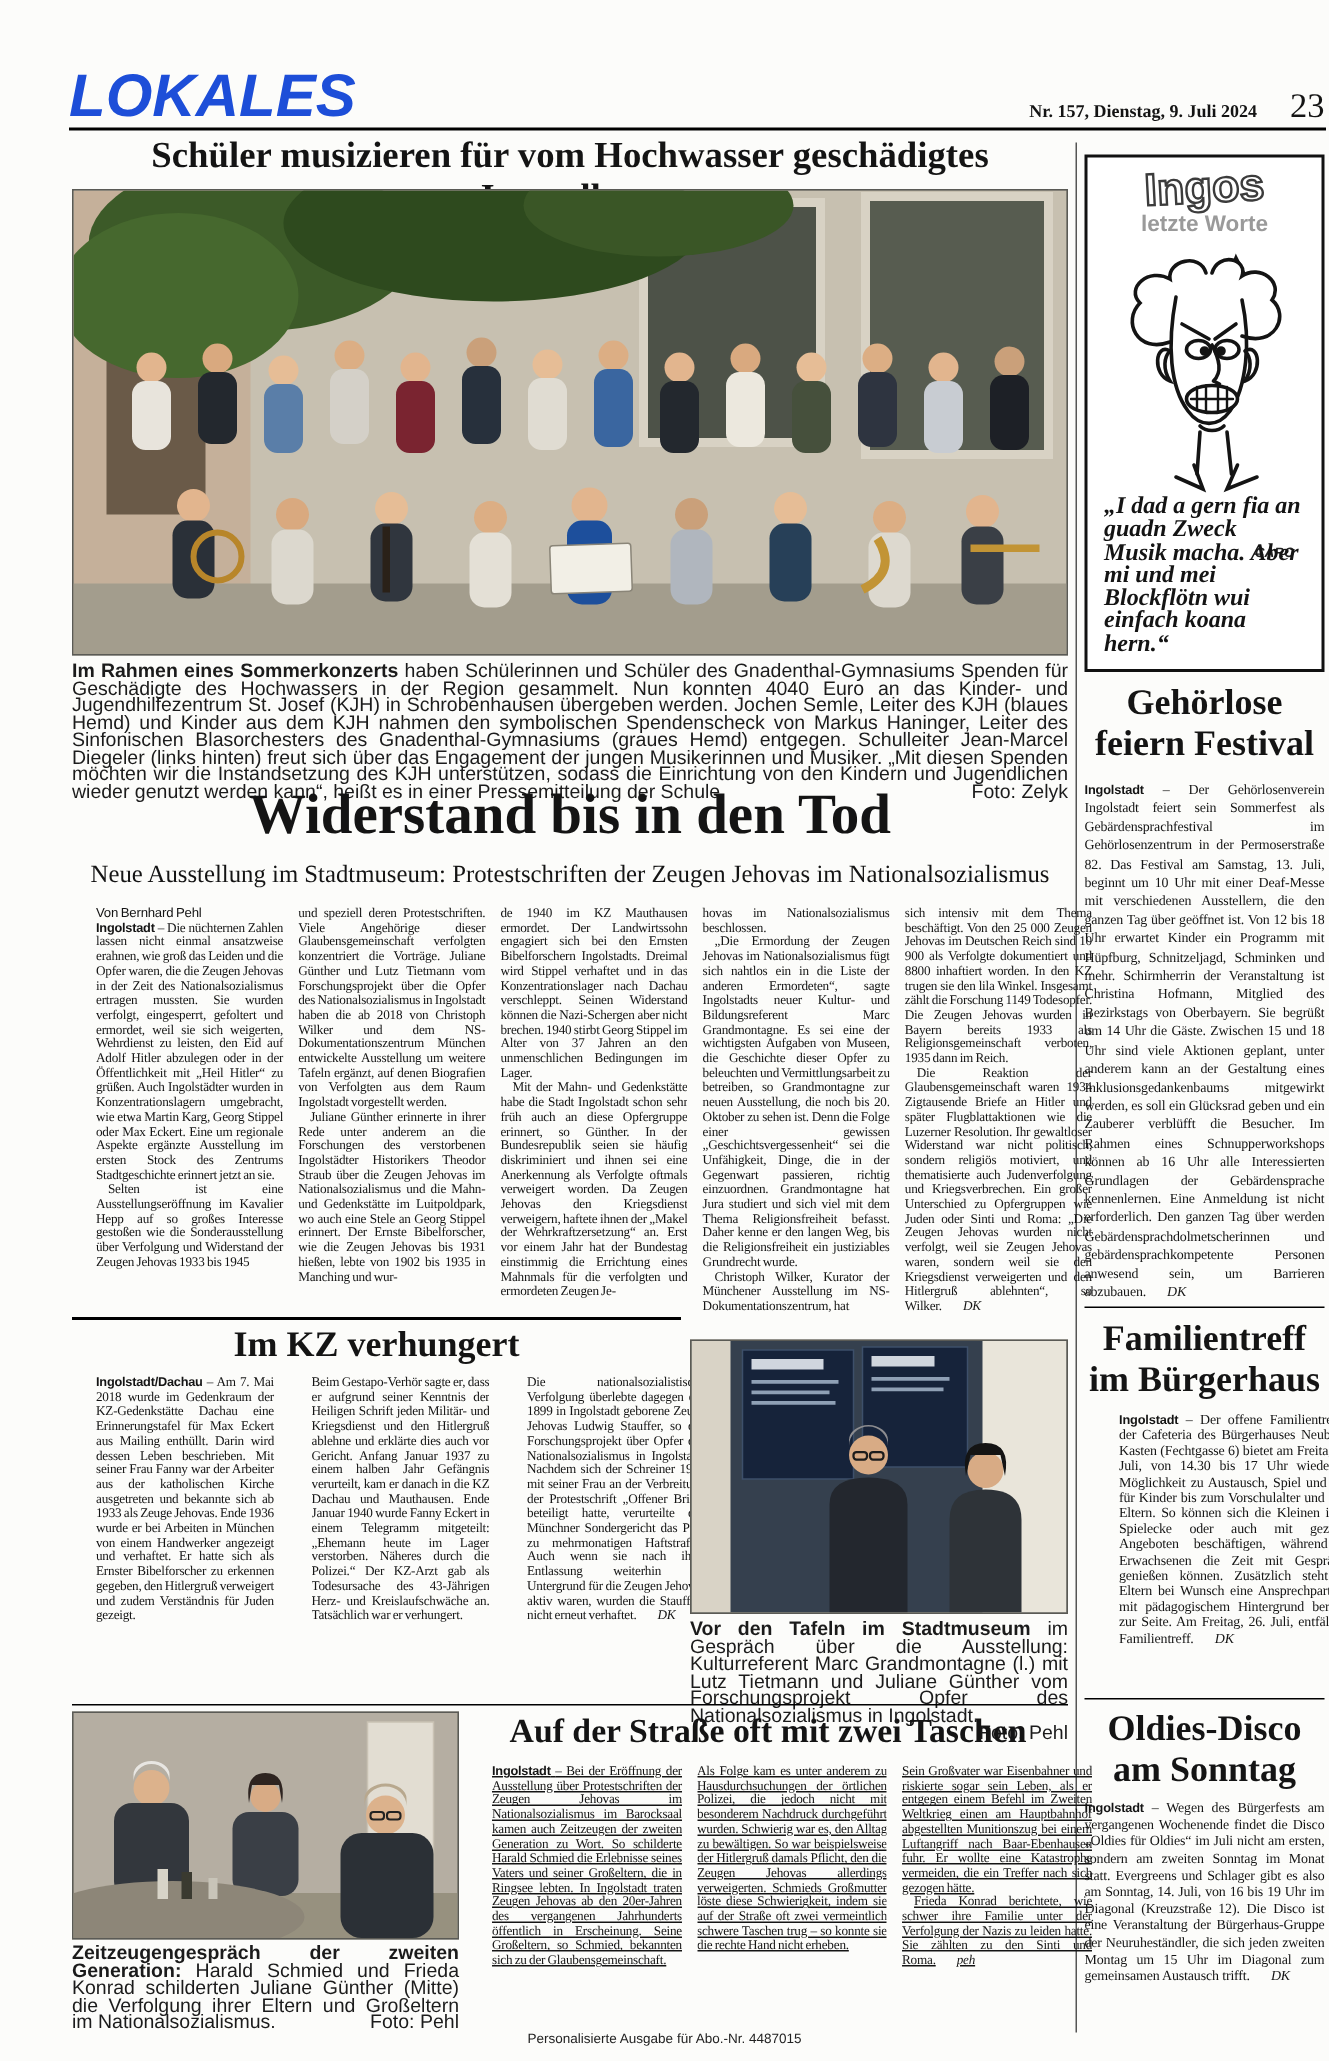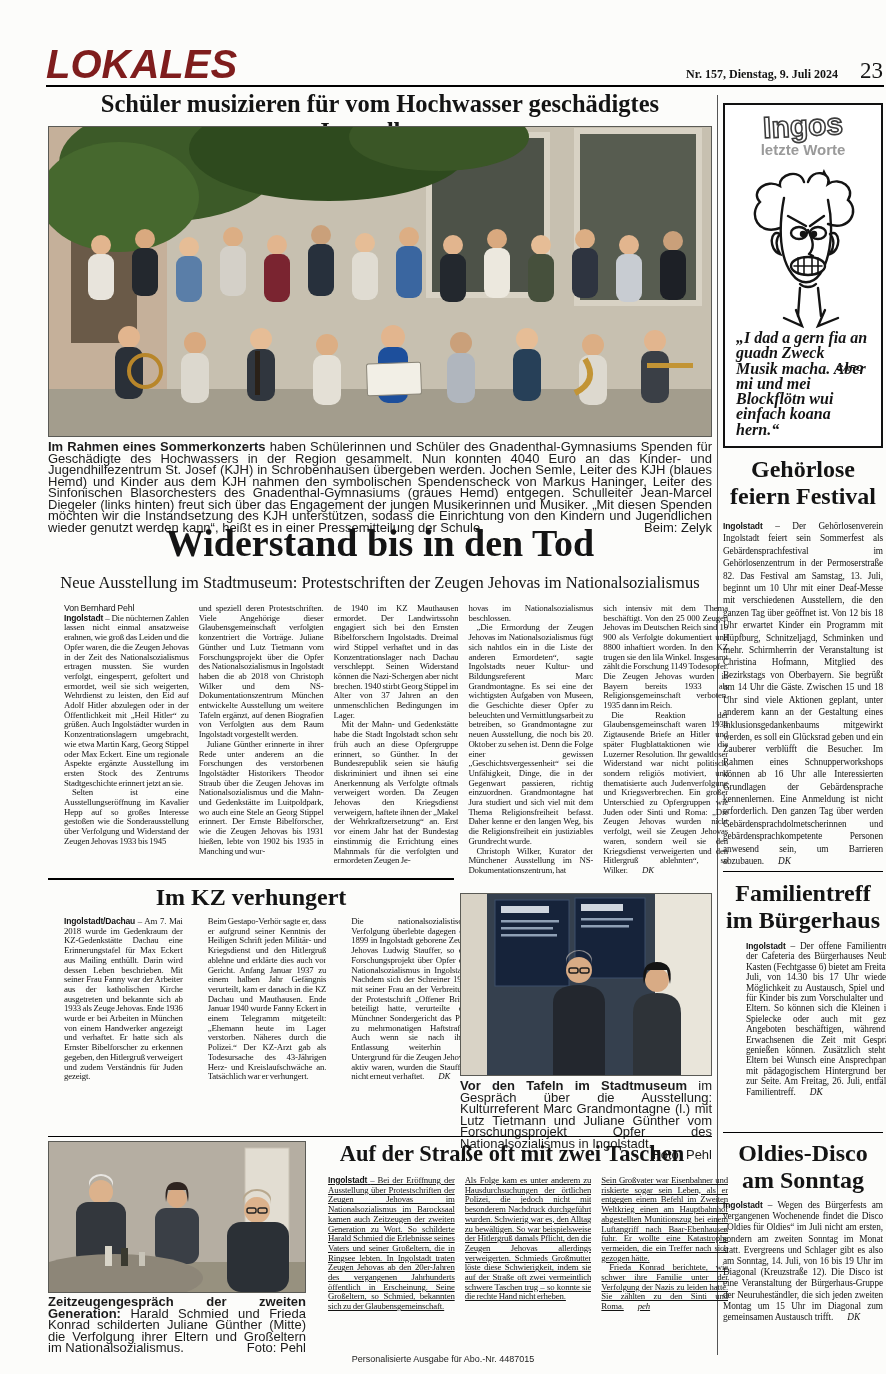--- a/index.html
+++ b/index.html
@@ -1,21 +1,21 @@
 <!DOCTYPE html>
 <html lang="de"><head>
 <meta charset="utf-8">
 <style>
   html,body{margin:0;padding:0;background:#e9e9e6;}
   #page{position:relative;width:886px;height:1374px;background:#fcfcfa;margin:0 auto;
         font-family:"Liberation Serif",serif;color:#141414;overflow:hidden;}
 
   
   .brand{position:absolute;left:46px;top:42px;font-family:"Liberation Sans",sans-serif;
-         font-style:italic;font-weight:bold;font-size:40px;letter-spacing:0px;color:#7f1d1d;}
+         font-style:italic;font-weight:bold;font-size:40px;letter-spacing:0px;color:#1d4ed8;}
   .issue{position:absolute;top:58px;right:3px;display:flex;align-items:baseline;gap:22px;}
   .issue-date{font-weight:bold;font-size:12px;}
   .page-num{font-size:23px;}
   .rule-header{position:absolute;left:46px;top:85px;width:838px;height:2px;background:#000;}
 
   
   .v-divider{position:absolute;left:717px;top:95px;width:1px;height:1260px;background:#555;}
   .rule-kz{position:absolute;left:48px;top:878px;width:406px;height:2px;background:#000;}
   .rule-bottom{position:absolute;left:48px;top:1136px;width:664px;height:1px;background:#000;}
   .sb-rule{position:absolute;left:723px;width:160px;height:1px;background:#000;}
@@ -217,21 +217,21 @@
       <circle cx="96" cy="244" r="16" fill="none" stroke="#b8862a" stroke-width="4"></circle>
       <rect x="206" y="224" width="5" height="44" fill="#2a2118"></rect>
       <path d="M536,232 q14,22 -10,34" fill="none" stroke="#c29435" stroke-width="6"></path>
       <rect x="598" y="236" width="46" height="5" fill="#c29435"></rect>
     </svg>
   </div>
 
   <div class="cap cap-main">
     <span class="cap-lead">Im Rahmen eines Sommerkonzerts</span>
     <span>haben Schülerinnen und Schüler des Gnadenthal-Gymnasiums Spenden für Geschädigte des Hochwassers in der Region gesammelt. Nun konnten 4040 Euro an das Kinder- und Jugendhilfezentrum St. Josef (KJH) in Schrobenhausen übergeben werden. Jochen Semle, Leiter des KJH (blaues Hemd) und Kinder aus dem KJH nahmen den symbolischen Spendenscheck von Markus Haninger, Leiter des Sinfonischen Blasorchesters des Gnadenthal-Gymnasiums (graues Hemd) entgegen. Schulleiter Jean-Marcel Diegeler (links hinten) freut sich über das Engagement der jungen Musikerinnen und Musiker. „Mit diesen Spenden möchten wir die Instandsetzung des KJH unterstützen, sodass die Einrichtung von den Kindern und Jugendlichen wieder genutzt werden kann“, heißt es in einer Pressemitteilung der Schule.</span>
-    <span class="cap-credit">Beim: Zelyk</span>
+    <span class="cap-credit">Foto: Zelyk</span>
   </div>
 
   <div class="h2-main">Widerstand bis in den Tod</div>
   <div class="sub-main">Neue Ausstellung im Stadtmuseum: Protestschriften der Zeugen Jehovas im Nationalsozialismus</div>
 
   <div class="cols cols-main body">
     <div class="col">
       <p class="byline">Von Bernhard Pehl</p>
       <p><span class="dl">Ingolstadt</span> <span>– Die nüchternen Zahlen lassen nicht einmal ansatzweise erahnen, wie groß das Leiden und die Opfer waren, die die Zeugen Jehovas in der Zeit des Nationalsozialismus ertragen mussten. Sie wurden verfolgt, eingesperrt, gefoltert und ermordet, weil sie sich weigerten, Wehrdienst zu leisten, den Eid auf Adolf Hitler abzulegen oder in der Öffentlichkeit mit „Heil Hitler“ zu grüßen. Auch Ingolstädter wurden in Konzentrationslagern umgebracht, wie etwa Martin Karg, Georg Stippel oder Max Eckert. Eine um regionale Aspekte ergänzte Ausstellung im ersten Stock des Zentrums Stadtgeschichte erinnert jetzt an sie.</span></p>
       <p class="ind">Selten ist eine Ausstellungseröffnung im Kavalier Hepp auf so großes Interesse gestoßen wie die Sonderausstellung über Verfolgung und Widerstand der Zeugen Jehovas 1933 bis 1945</p>

